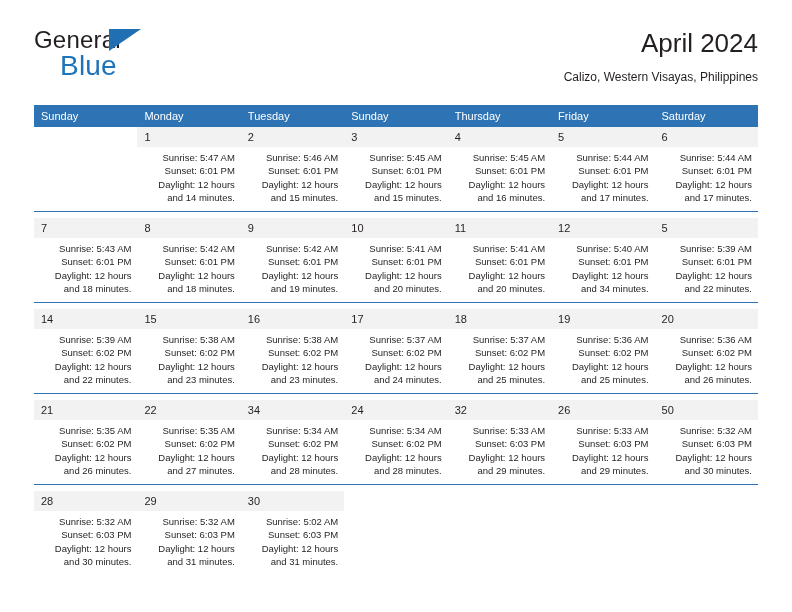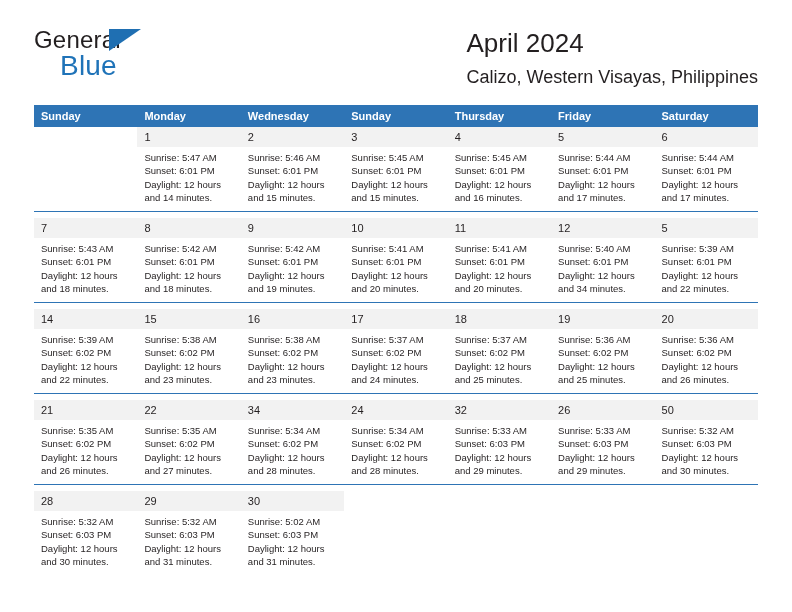--- a/index.html
+++ b/index.html
@@ -61,50 +61,50 @@
     width: 0;
     height: 0;
     border-left: 32px solid #1f6fb2;
     border-bottom: 22px solid transparent;
   }
 
   .title-block {
     position: absolute;
     right: 0;
     top: 0;
-    text-align: left;
+    text-align: right;
   }
   .cal-title {
     font-size: 26px;
     color: #231f20;
     line-height: 34px;
     white-space: nowrap;
   }
   .cal-subtitle {
-    font-size: 18px;
+    font-size: 12px;
     color: #231f20;
     line-height: 20px;
     margin-top: 7px;
     white-space: nowrap;
   }
 
   
   .calendar {
     position: absolute;
     left: 34px;
     top: 105px;
     width: 724px;
     border-collapse: collapse;
     table-layout: fixed;
   }
   .calendar th {
     background: #2e74b5;
     color: #ffffff;
     font-size: 11px;
-    font-weight: bold;
+    font-weight: normal;
     text-align: left;
     padding: 5px 0 5px 7px;
     height: 11px;
     border: none;
   }
   .calendar td {
     vertical-align: top;
     padding: 0;
     border: none;
     width: 103.43px;
@@ -130,20 +130,21 @@
     line-height: 12px;
   }
   .daynum.empty {
     background: #ffffff;
   }
   .daydetail {
     padding: 4px 6px 0 7px;
     font-size: 9.5px;
     line-height: 13.4px;
     color: #231f20;
+    text-align: right;
   }
   .daydetail div {
     white-space: nowrap;
   }
   .cell-inner {
     height: 84px;
   }
 </style>
 </head>
 <body>
@@ -163,21 +164,21 @@
       <div class="cal-subtitle">Calizo, Western Visayas, Philippines</div>
     </div>
 
   </div>
 
   <table class="calendar">
     <thead>
       <tr id="weekday-row">
           <th>Sunday</th>
           <th>Monday</th>
-          <th>Wednesday</th>
+          <th>Tuesday</th>
           <th>Sunday</th>
           <th>Thursday</th>
           <th>Friday</th>
           <th>Saturday</th>
         </tr>
     </thead>
     <tbody id="calendar-body">
         <tr class="week-sep first">
           <td colspan="7"></td>
         </tr>

